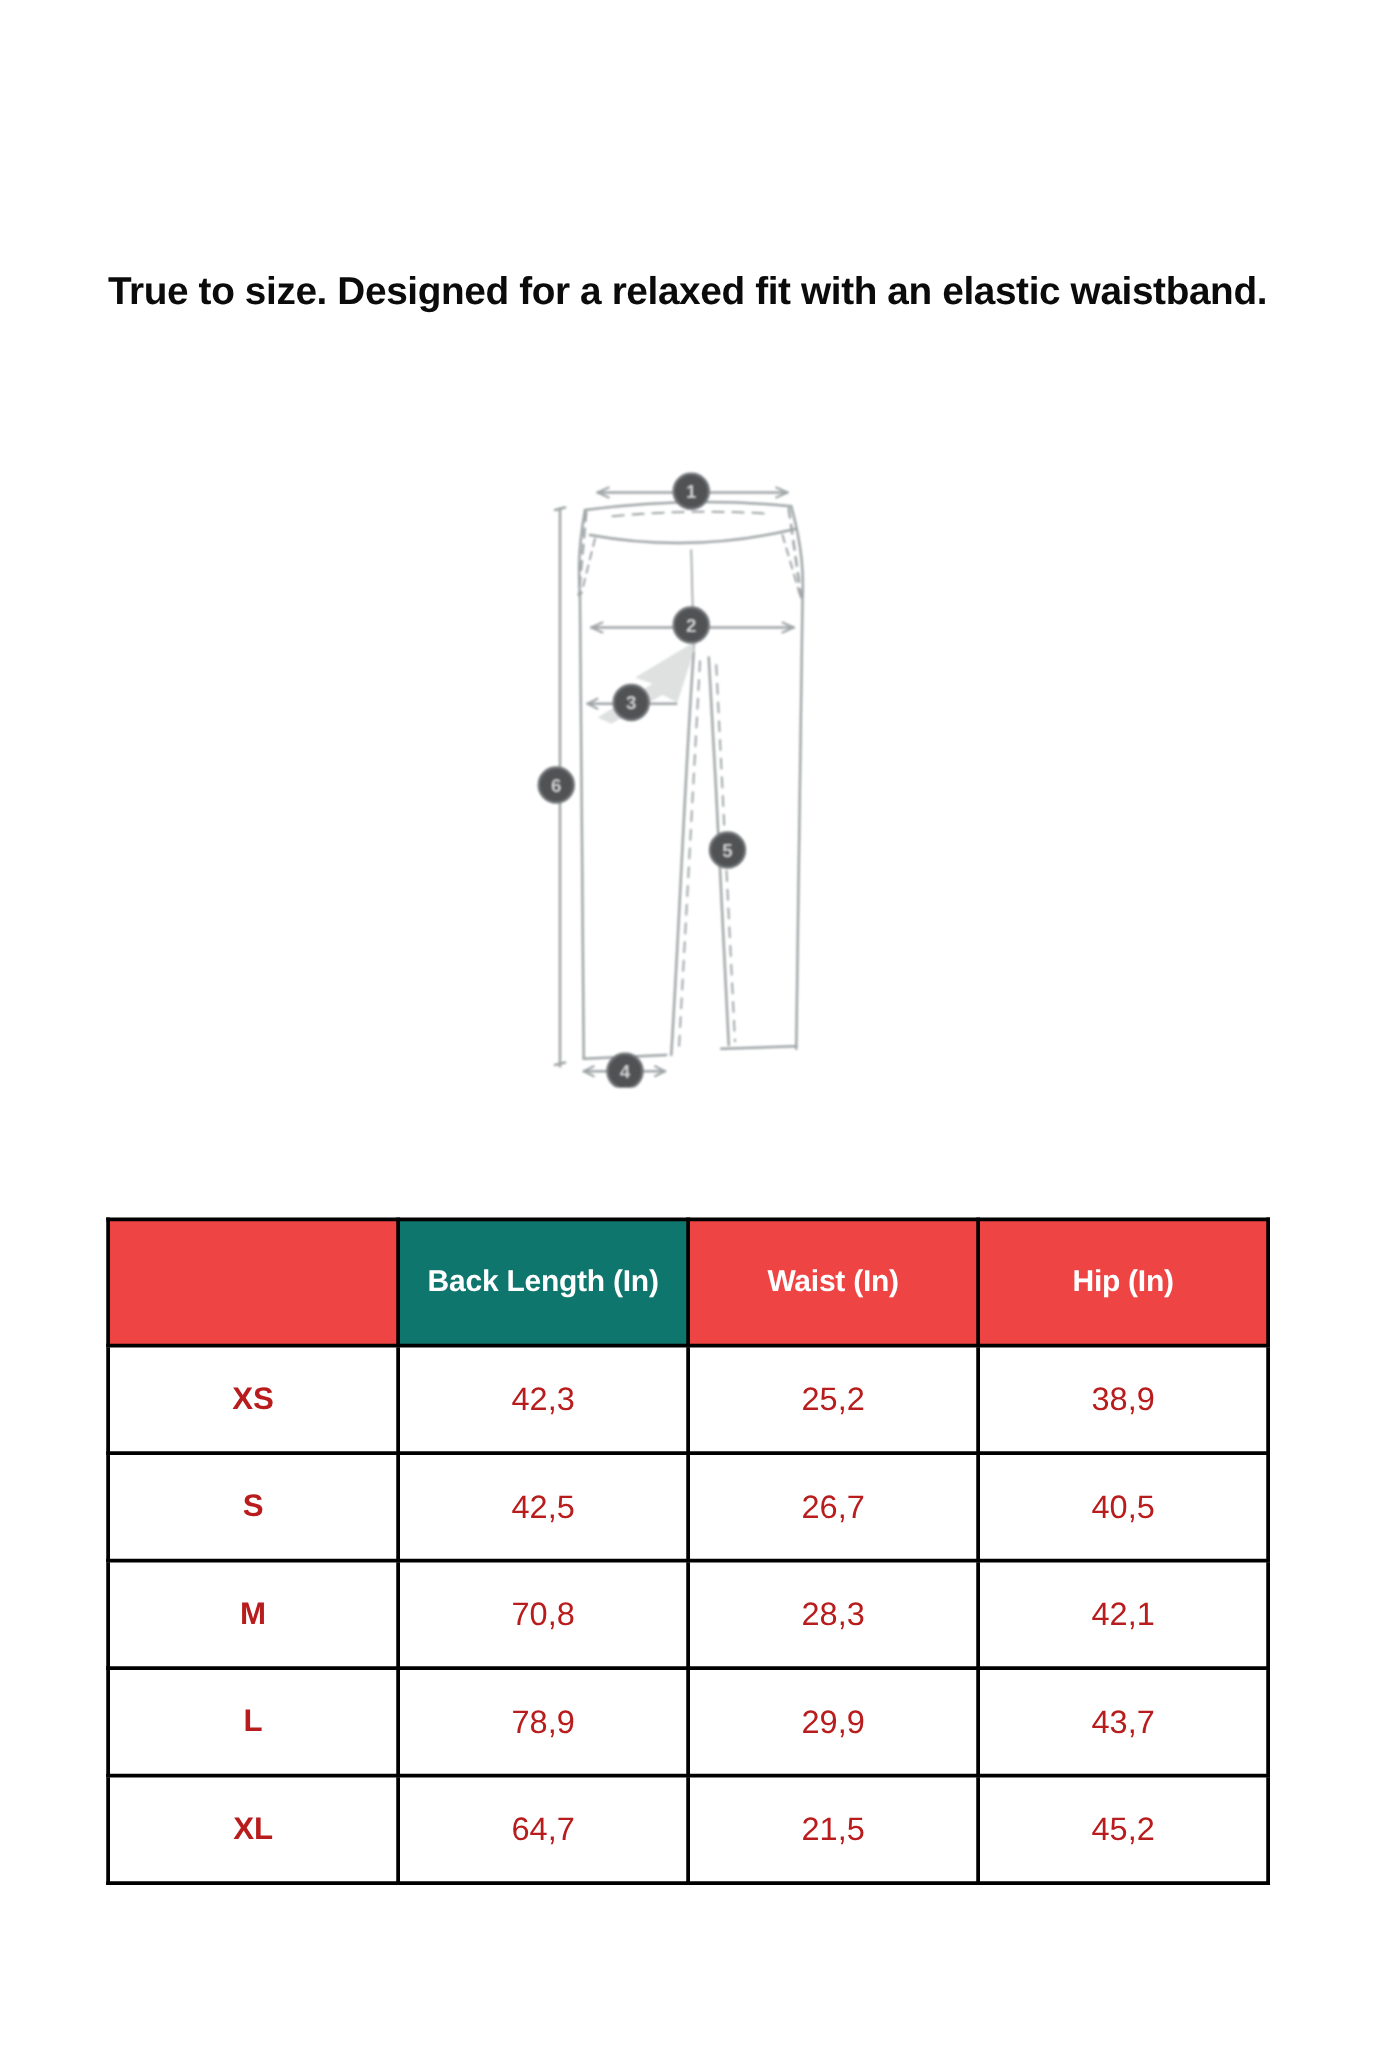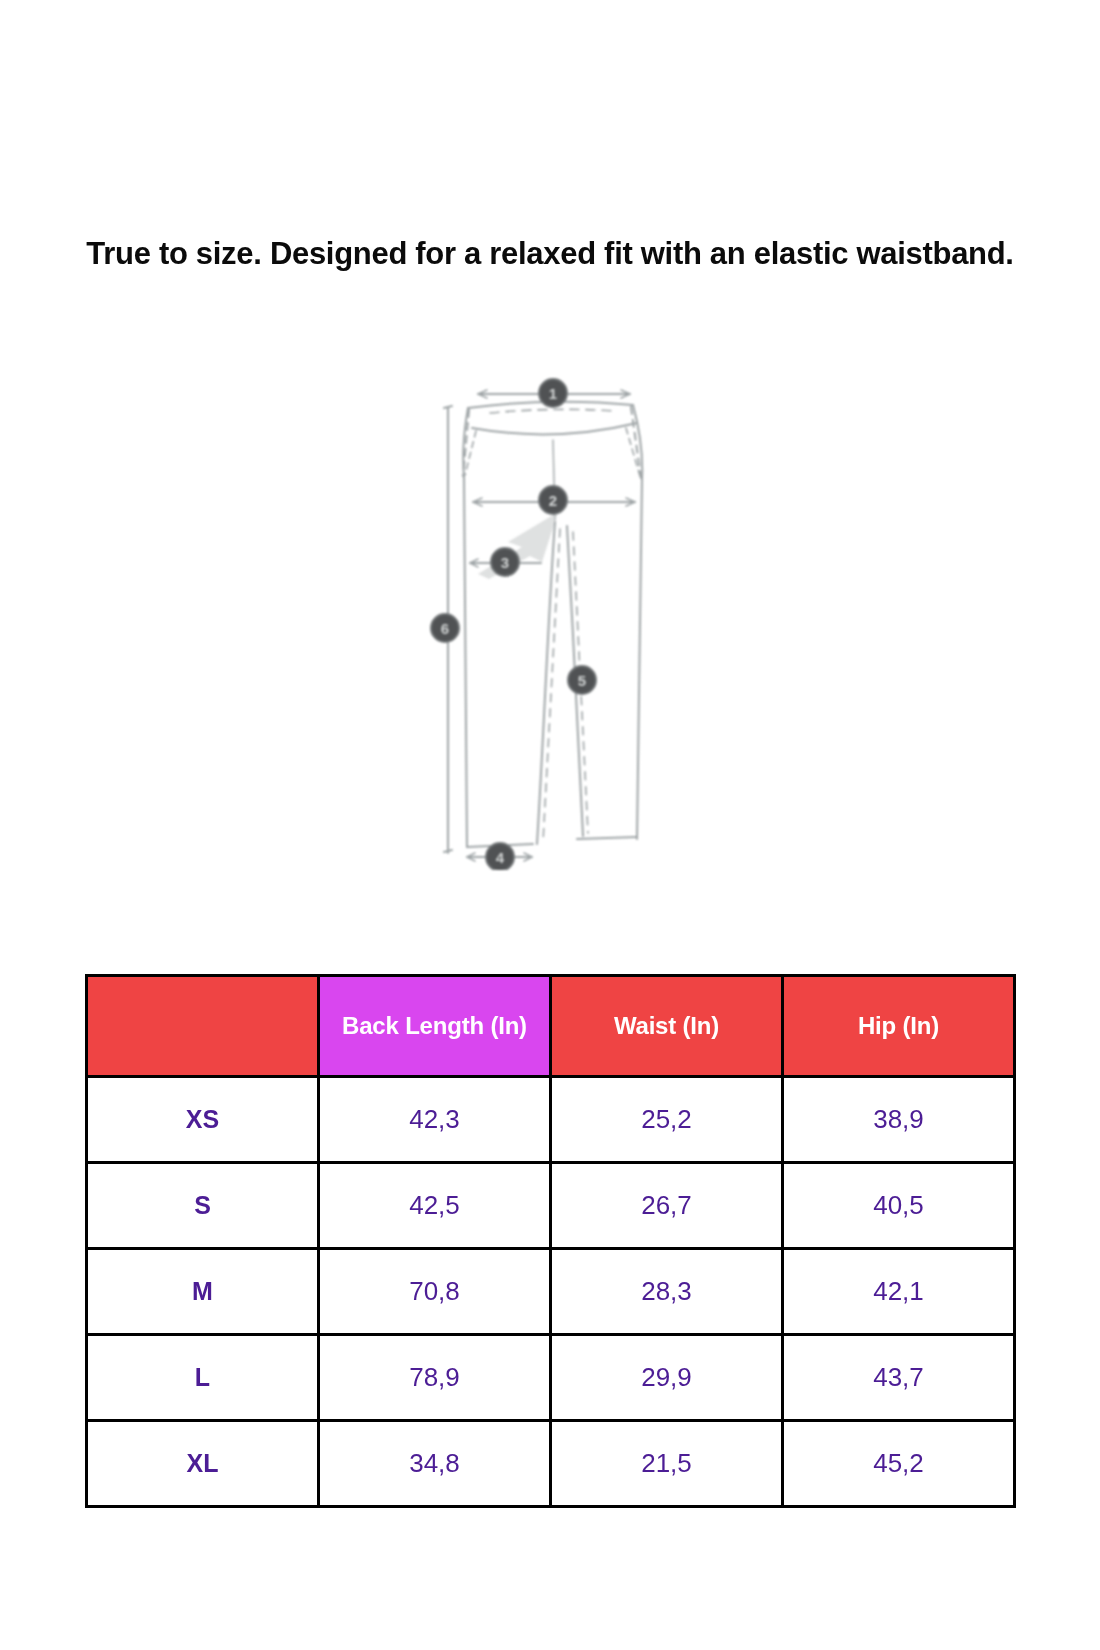--- a/index.html
+++ b/index.html
@@ -10,21 +10,21 @@
   }
   .page {
     position: relative;
     width: 1100px;
     height: 1650px;
     background: #ffffff;
     overflow: hidden;
   }
   .headline {
     position: absolute;
-    top: 236px;
+    top: 215px;
     left: 0;
     width: 1100px;
     text-align: center;
     font-size: 31px;
     font-weight: 700;
     letter-spacing: -0.3px;
     color: #0b0b0b;
   }
   .diagram {
     position: absolute;
@@ -53,26 +53,26 @@
   }
   .size-table thead th {
     height: 98px;
     background: #ef4444;
     color: #ffffff;
     font-size: 24px;
     font-weight: 700;
     letter-spacing: -0.2px;
   }
   .size-table thead th.highlight {
-    background: #d946ef;
+    background: #0f766e;
   }
   .size-table tbody td {
     height: 83px;
     background: #ffffff;
-    color: #4c1d95;
+    color: #b91c1c;
     font-size: 26px;
     font-weight: 400;
   }
   .size-table tbody td.size-label {
     font-weight: 700;
     font-size: 25px;
   }
 </style>
 </head>
 <body>
@@ -189,20 +189,20 @@
         <td>42,1</td>
       </tr>
       <tr>
         <td class="size-label">L</td>
         <td>78,9</td>
         <td>29,9</td>
         <td>43,7</td>
       </tr>
       <tr>
         <td class="size-label">XL</td>
-        <td>34,8</td>
+        <td>64,7</td>
         <td>21,5</td>
         <td>45,2</td>
       </tr>
     </tbody>
   </table>
 
 </div>
 
 </body></html>

